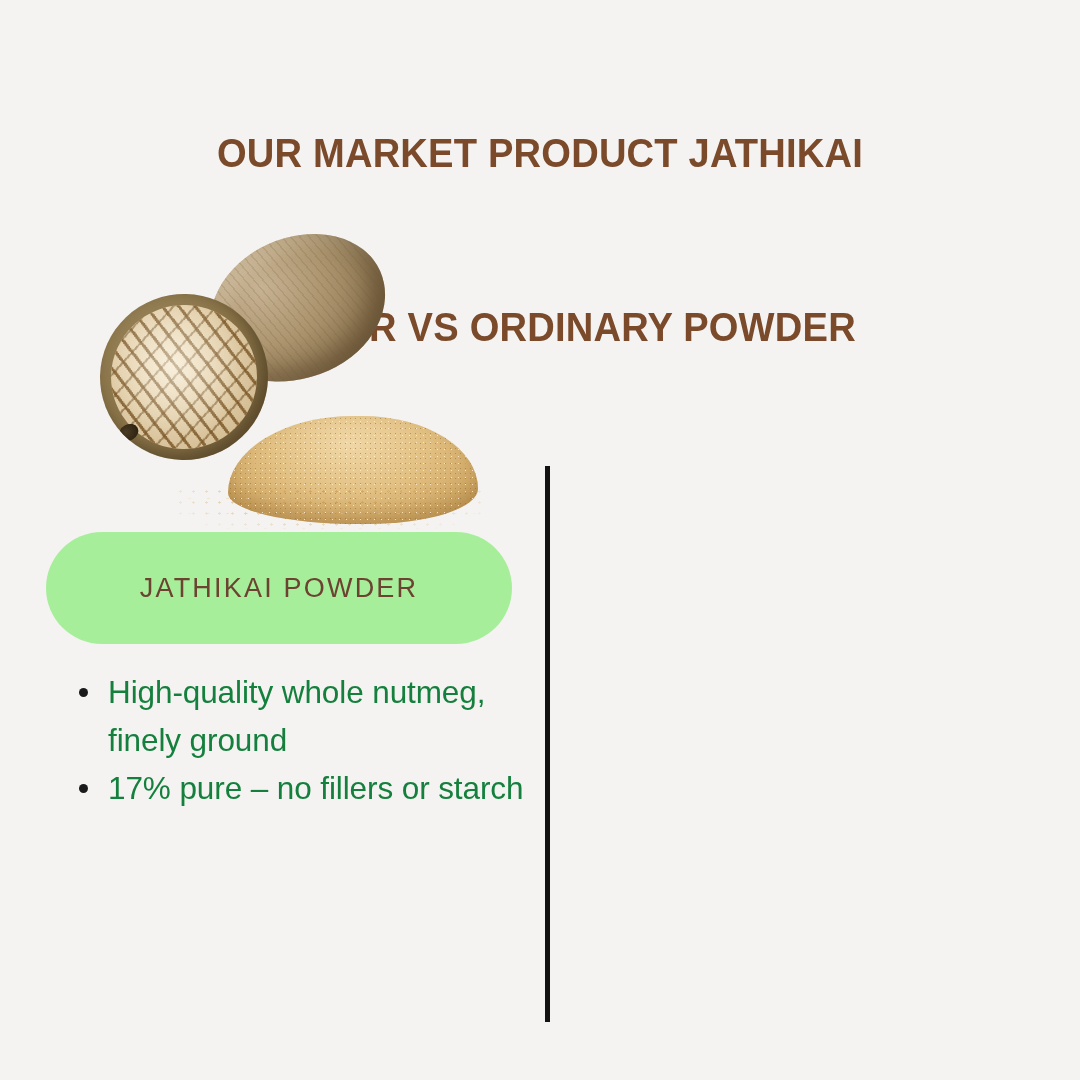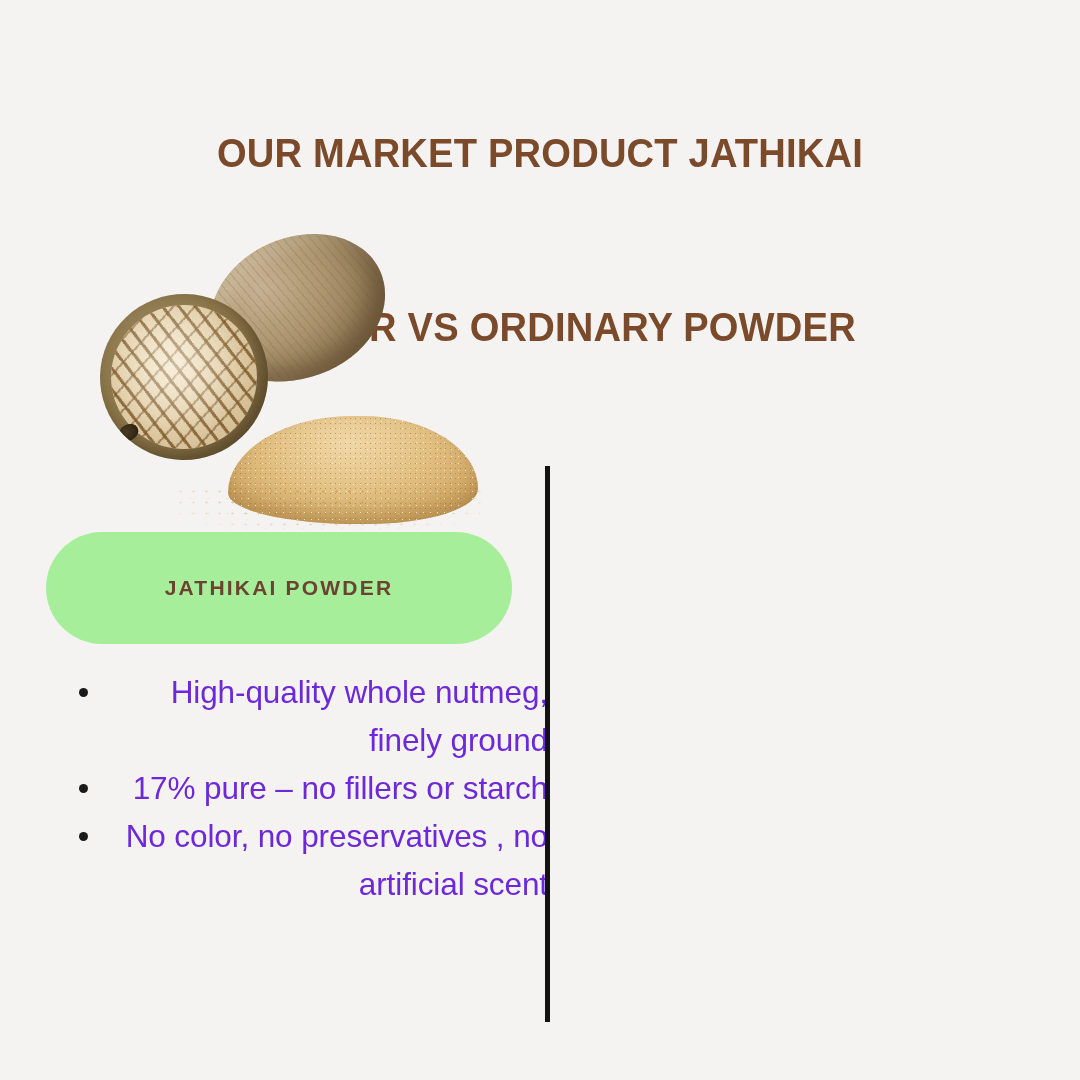--- a/index.html
+++ b/index.html
@@ -68,44 +68,43 @@
     box-sizing: border-box;
   }
   .pill-left {
     left: 46px;
     top: 532px;
     width: 466px;
     height: 112px;
     background: #A6EE9A;
   }
   .pill-label {
-    font-weight: bold;
-    font-size: 21px;
+    font-weight: normal;
+    font-size: 27px;
     letter-spacing: 2.2px;
   }
   .pill-left  .pill-label { color: #6B4330; }
 
   
   .bullets {
     position: absolute;
     margin: 0;
     padding: 0;
     list-style: none;
   }
   .bullets-left  { left: 70px;  top: 668px; width: 478px; }
 
   .bullet-item {
     position: relative;
     padding-left: 38px;
-    color: #6d28d9;
+    color: #15803d;
     font-size: 31.5px;
     line-height: 48px;
     margin-bottom: 0;
     letter-spacing: -0.1px;
-    text-align: right;
   }
   .bullet-dot {
     position: absolute;
     left: 9px;
     top: 20px;
     width: 9px;
     height: 9px;
     border-radius: 50%;
     background: #1A1A1A;
   }
@@ -264,24 +263,20 @@
 
   <ul class="bullets bullets-left">
     <li class="bullet-item">
       <span class="bullet-dot"></span>
       <span>High-quality whole nutmeg, finely ground</span>
     </li>
     <li class="bullet-item">
       <span class="bullet-dot"></span>
       <span>17% pure – no fillers or starch</span>
     </li>
-    <li class="bullet-item">
-      <span class="bullet-dot"></span>
-      <span>No color, no preservatives , no artificial scent</span>
-    </li>
   </ul>
 
 </div>
 
 <div class="divider"></div>
 
 <div class="col col-right">
 
   
 

